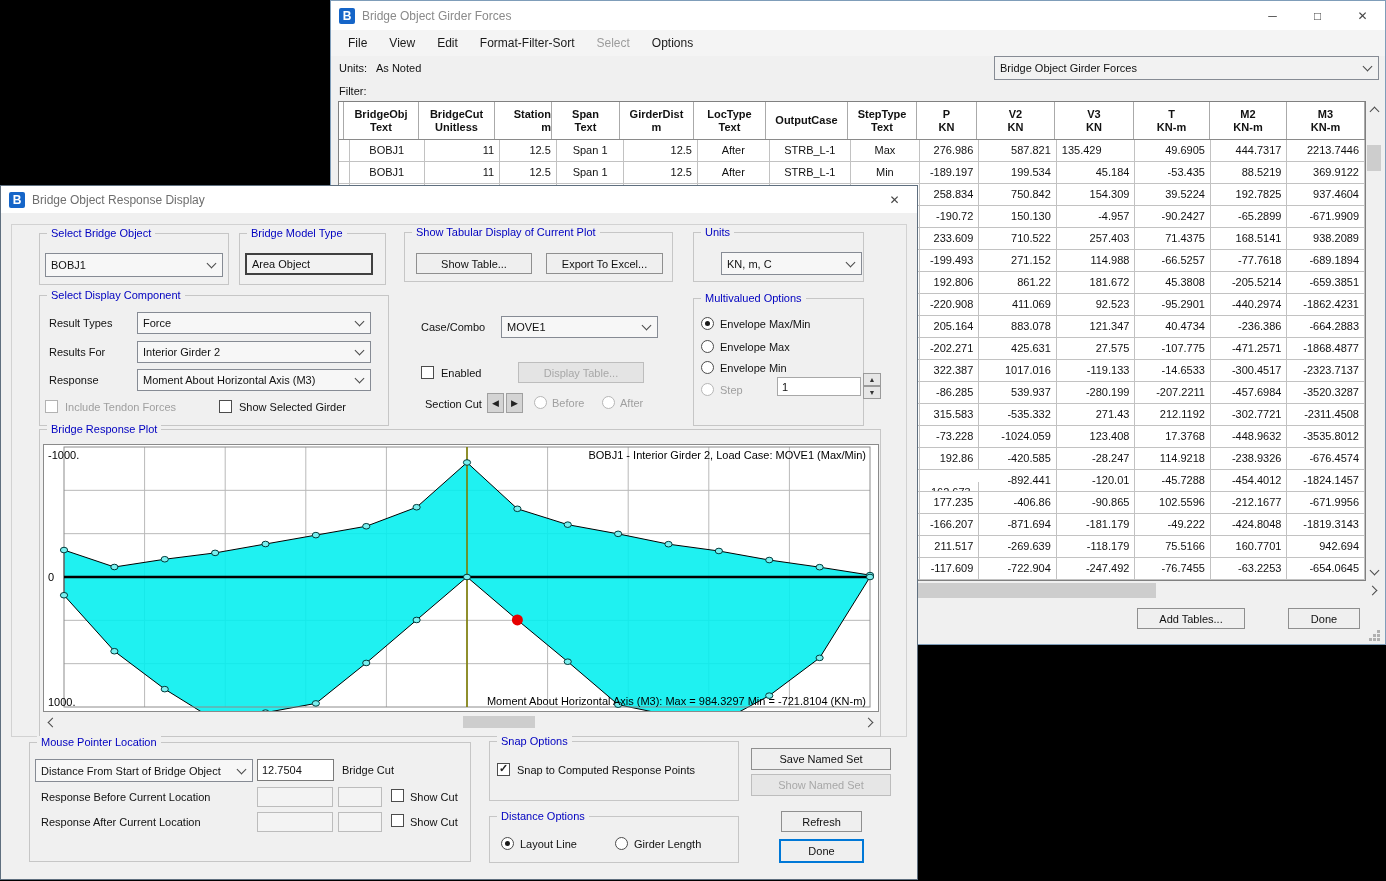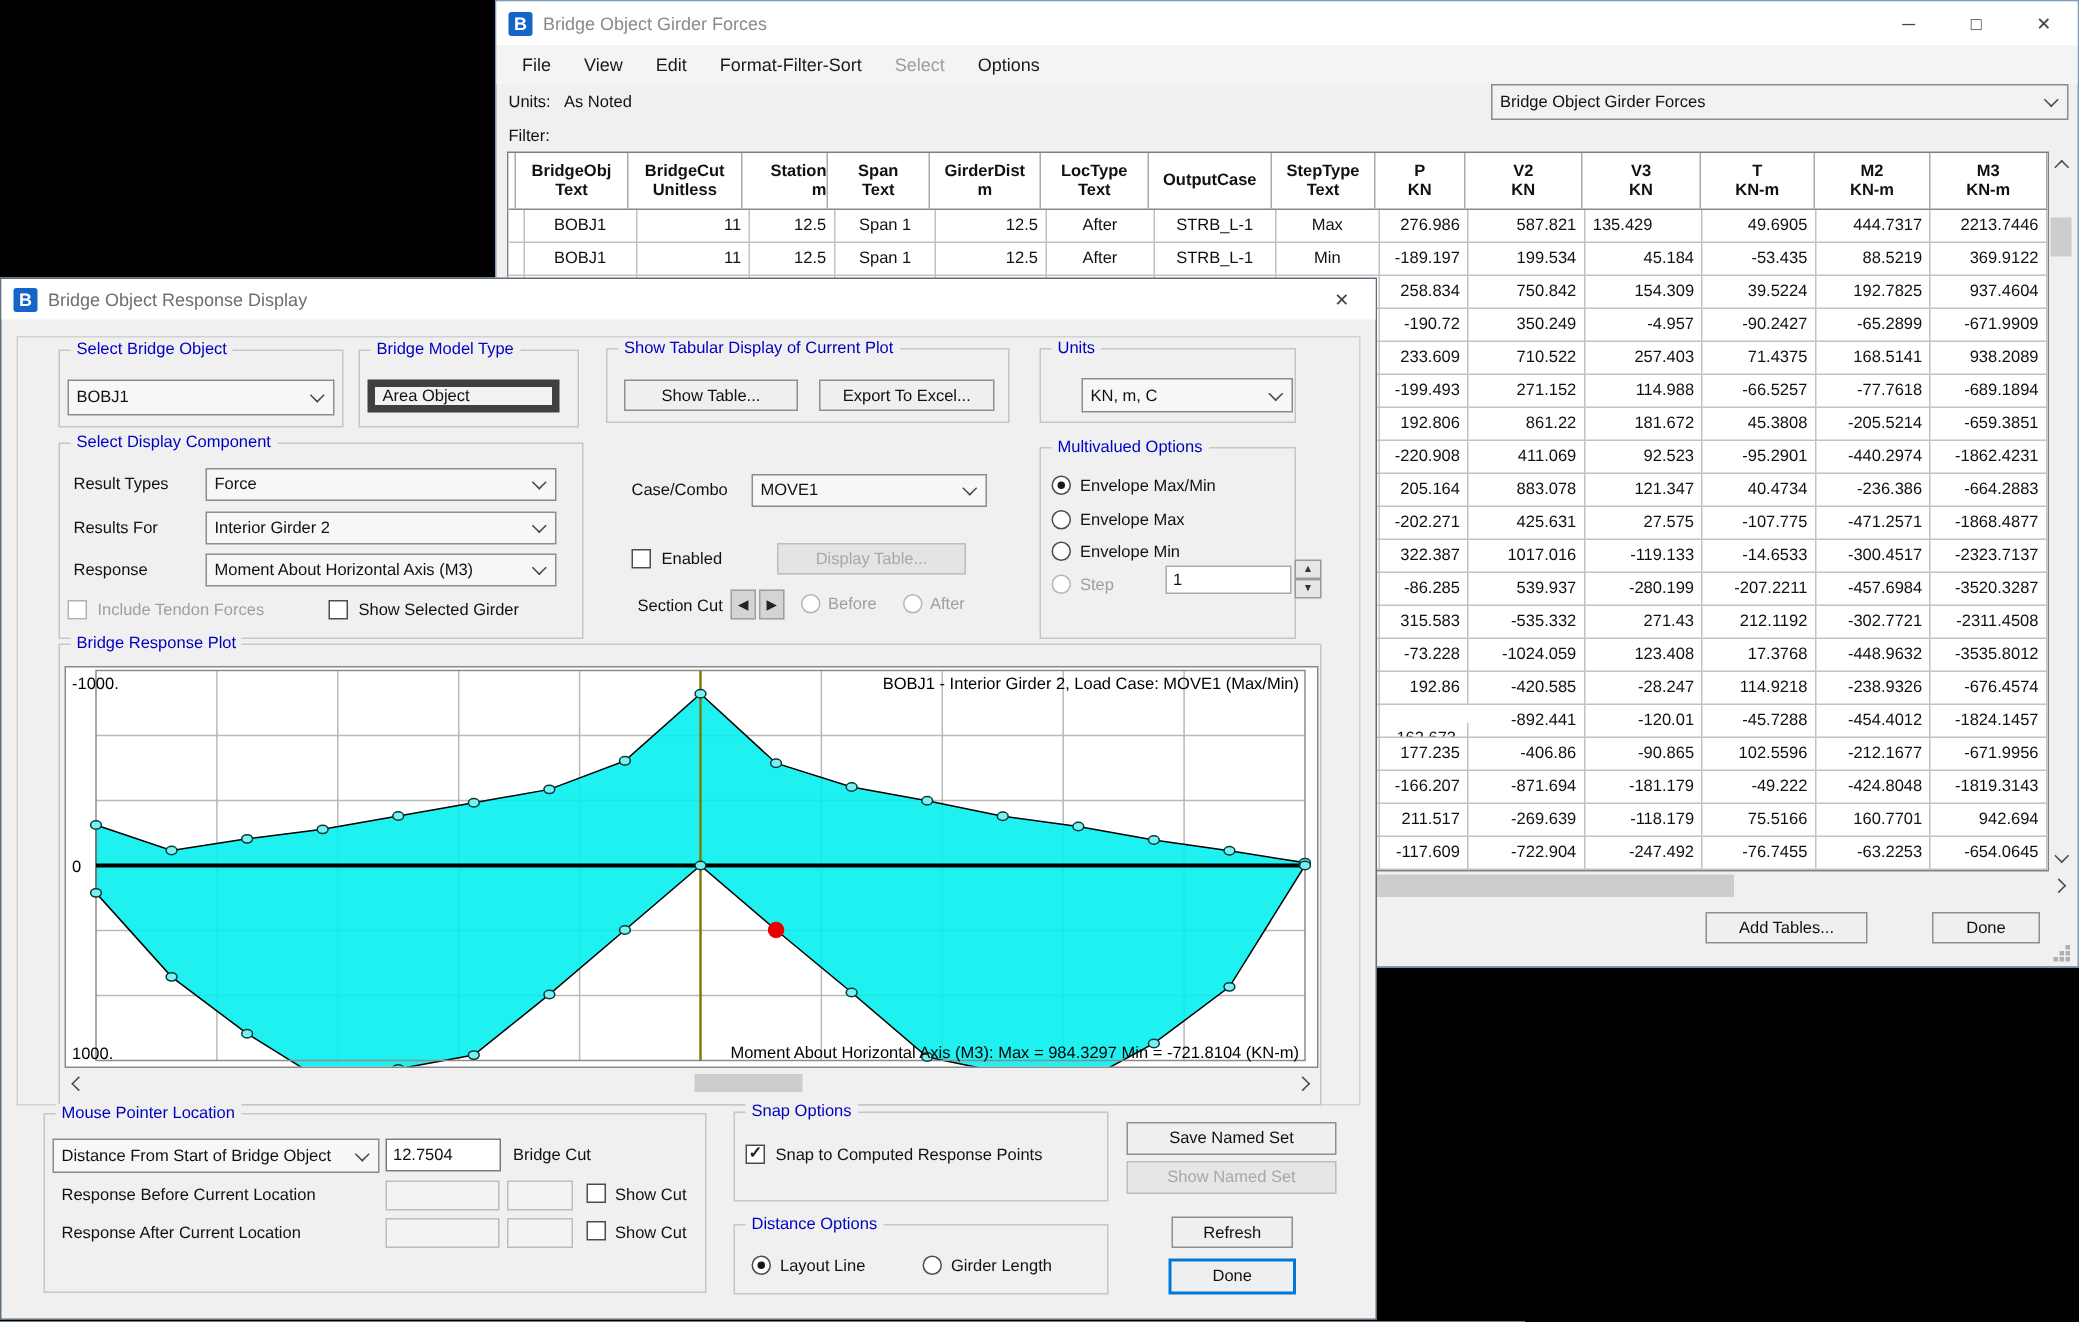--- a/index.html
+++ b/index.html
@@ -45,21 +45,21 @@
   .btn.disabled{color:#a8a8a8;}
   .btn.default{border:2px solid #0078d7;}
   .grip{position:absolute;width:3px;height:3px;background:#b0b0b0;box-shadow:-4px 4px 0 #b0b0b0,-8px 8px 0 #b0b0b0,0 4px 0 #b0b0b0,0 8px 0 #b0b0b0,-4px 8px 0 #b0b0b0;}
   
   #resp-dialog{left:0;top:185px;width:918px;height:695px;border:1px solid #5f6f7f;z-index:10;}
   .group{position:absolute;border:1px solid #c6c6c6;box-sizing:border-box;}
   .glabel{position:absolute;top:-7px;left:7px;background:#f0f0f0;padding:0 4px;font-size:11px;color:#0000c0;white-space:nowrap;}
   .edit{position:absolute;background:#fff;border:1px solid #7a7a7a;box-sizing:border-box;
         display:flex;align-items:center;padding-left:4px;font-size:11px;}
   .edit.dis{background:#f3f3f3;border-color:#bcbcbc;}
-  .rofield{position:absolute;background:#f2f2f2;border:5px solid #404040;box-sizing:border-box;
+  .rofield{position:absolute;background:#f2f2f2;border:2px solid #404040;box-sizing:border-box;
            display:flex;align-items:center;padding-left:5px;font-size:11px;}
   .cb{position:absolute;width:13px;height:13px;background:#fff;border:1px solid #4c4c4c;box-sizing:border-box;}
   .cb.disabled{border-color:#b2b2b2;}
   .cb.checked::after{content:"\2713";position:absolute;left:1px;top:-2px;font-size:11px;font-weight:bold;color:#222;}
   .radio{position:absolute;width:13px;height:13px;border-radius:50%;background:#fff;border:1px solid #4c4c4c;box-sizing:border-box;}
   .radio.disabled{border-color:#b6b6b6;}
   .radio.sel::after{content:"";position:absolute;left:3px;top:3px;width:5px;height:5px;border-radius:50%;background:#191919;}
   .spin{position:absolute;background:#e6e6e6;border:1px solid #9a9a9a;box-sizing:border-box;
         display:flex;align-items:center;justify-content:center;font-size:7px;color:#333;}
   #plot-panel{position:absolute;left:42px;top:258px;width:834px;height:266px;background:#fff;border:1px solid #8a8a8a;}
@@ -211,21 +211,21 @@
         <div class="t-cell" style="width: 5px; text-align: center;"></div>
         <div class="t-cell" style="width: 75px; text-align: center;"></div>
         <div class="t-cell" style="width: 76px; text-align: right;"></div>
         <div class="t-cell" style="width: 57px; text-align: right;"></div>
         <div class="t-cell" style="width: 68px; text-align: center;"></div>
         <div class="t-cell" style="width: 74px; text-align: right;"></div>
         <div class="t-cell" style="width: 72px; text-align: center;"></div>
         <div class="t-cell" style="width: 82px; text-align: center;"></div>
         <div class="t-cell" style="width: 69px; text-align: center;"></div>
         <div class="t-cell" style="width: 60px; text-align: right;">-190.72</div>
-        <div class="t-cell" style="width: 78px; text-align: right;">350.249</div>
+        <div class="t-cell" style="width: 78px; text-align: right;">150.130</div>
         <div class="t-cell" style="width: 79px; text-align: right;">-4.957</div>
         <div class="t-cell" style="width: 76px; text-align: right;">-90.2427</div>
         <div class="t-cell" style="width: 77px; text-align: right;">-65.2899</div>
         <div class="t-cell" style="width: 78px; text-align: right;">-671.9909</div>
       </div>
       <div class="t-row">
         <div class="t-cell" style="width: 5px; text-align: center;"></div>
         <div class="t-cell" style="width: 75px; text-align: center;"></div>
         <div class="t-cell" style="width: 76px; text-align: right;"></div>
         <div class="t-cell" style="width: 57px; text-align: right;"></div>

